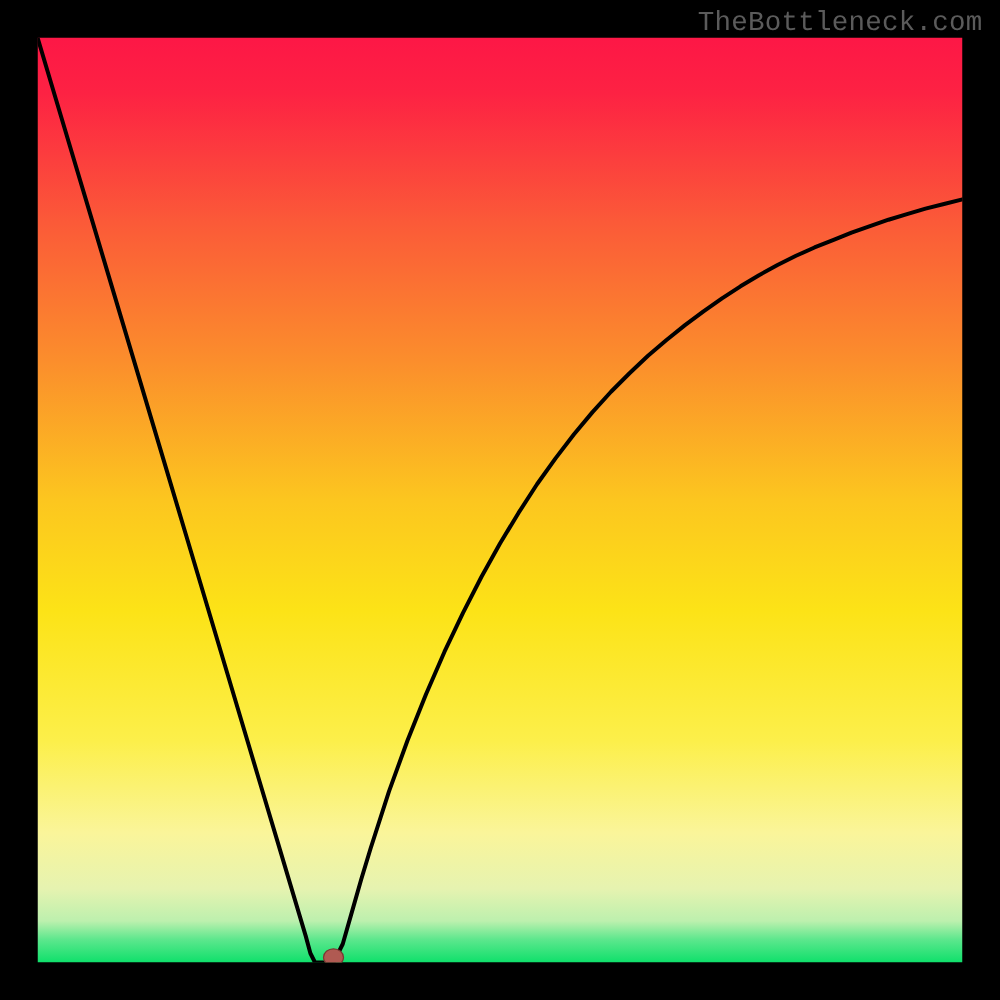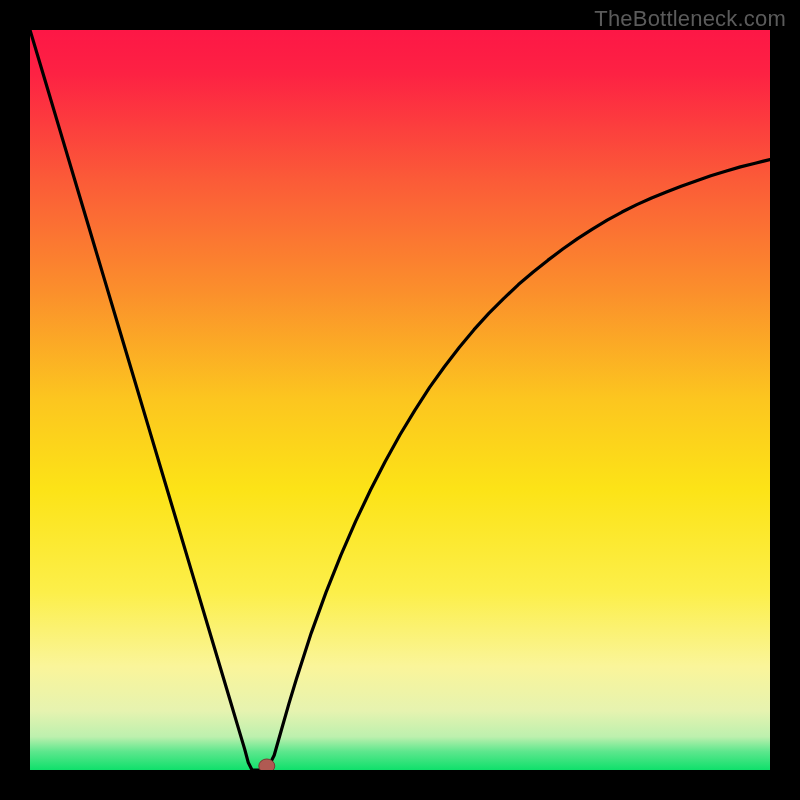--- a/index.html
+++ b/index.html
@@ -9,20 +9,21 @@
     height: 800px;
     background: #000;
     overflow: hidden;
     font-family: Arial, Helvetica, sans-serif;
   }
   .frame {
     position: relative;
     width: 800px;
     height: 800px;
     background: #000;
+    font-family: Liberation Mono, monospace;
   }
   .watermark {
     position: absolute;
     top: 6px;
     right: 14px;
     color: #5b5b5b;
     font-size: 22px;
     letter-spacing: 0.2px;
     font-weight: 400;
     z-index: 10;

